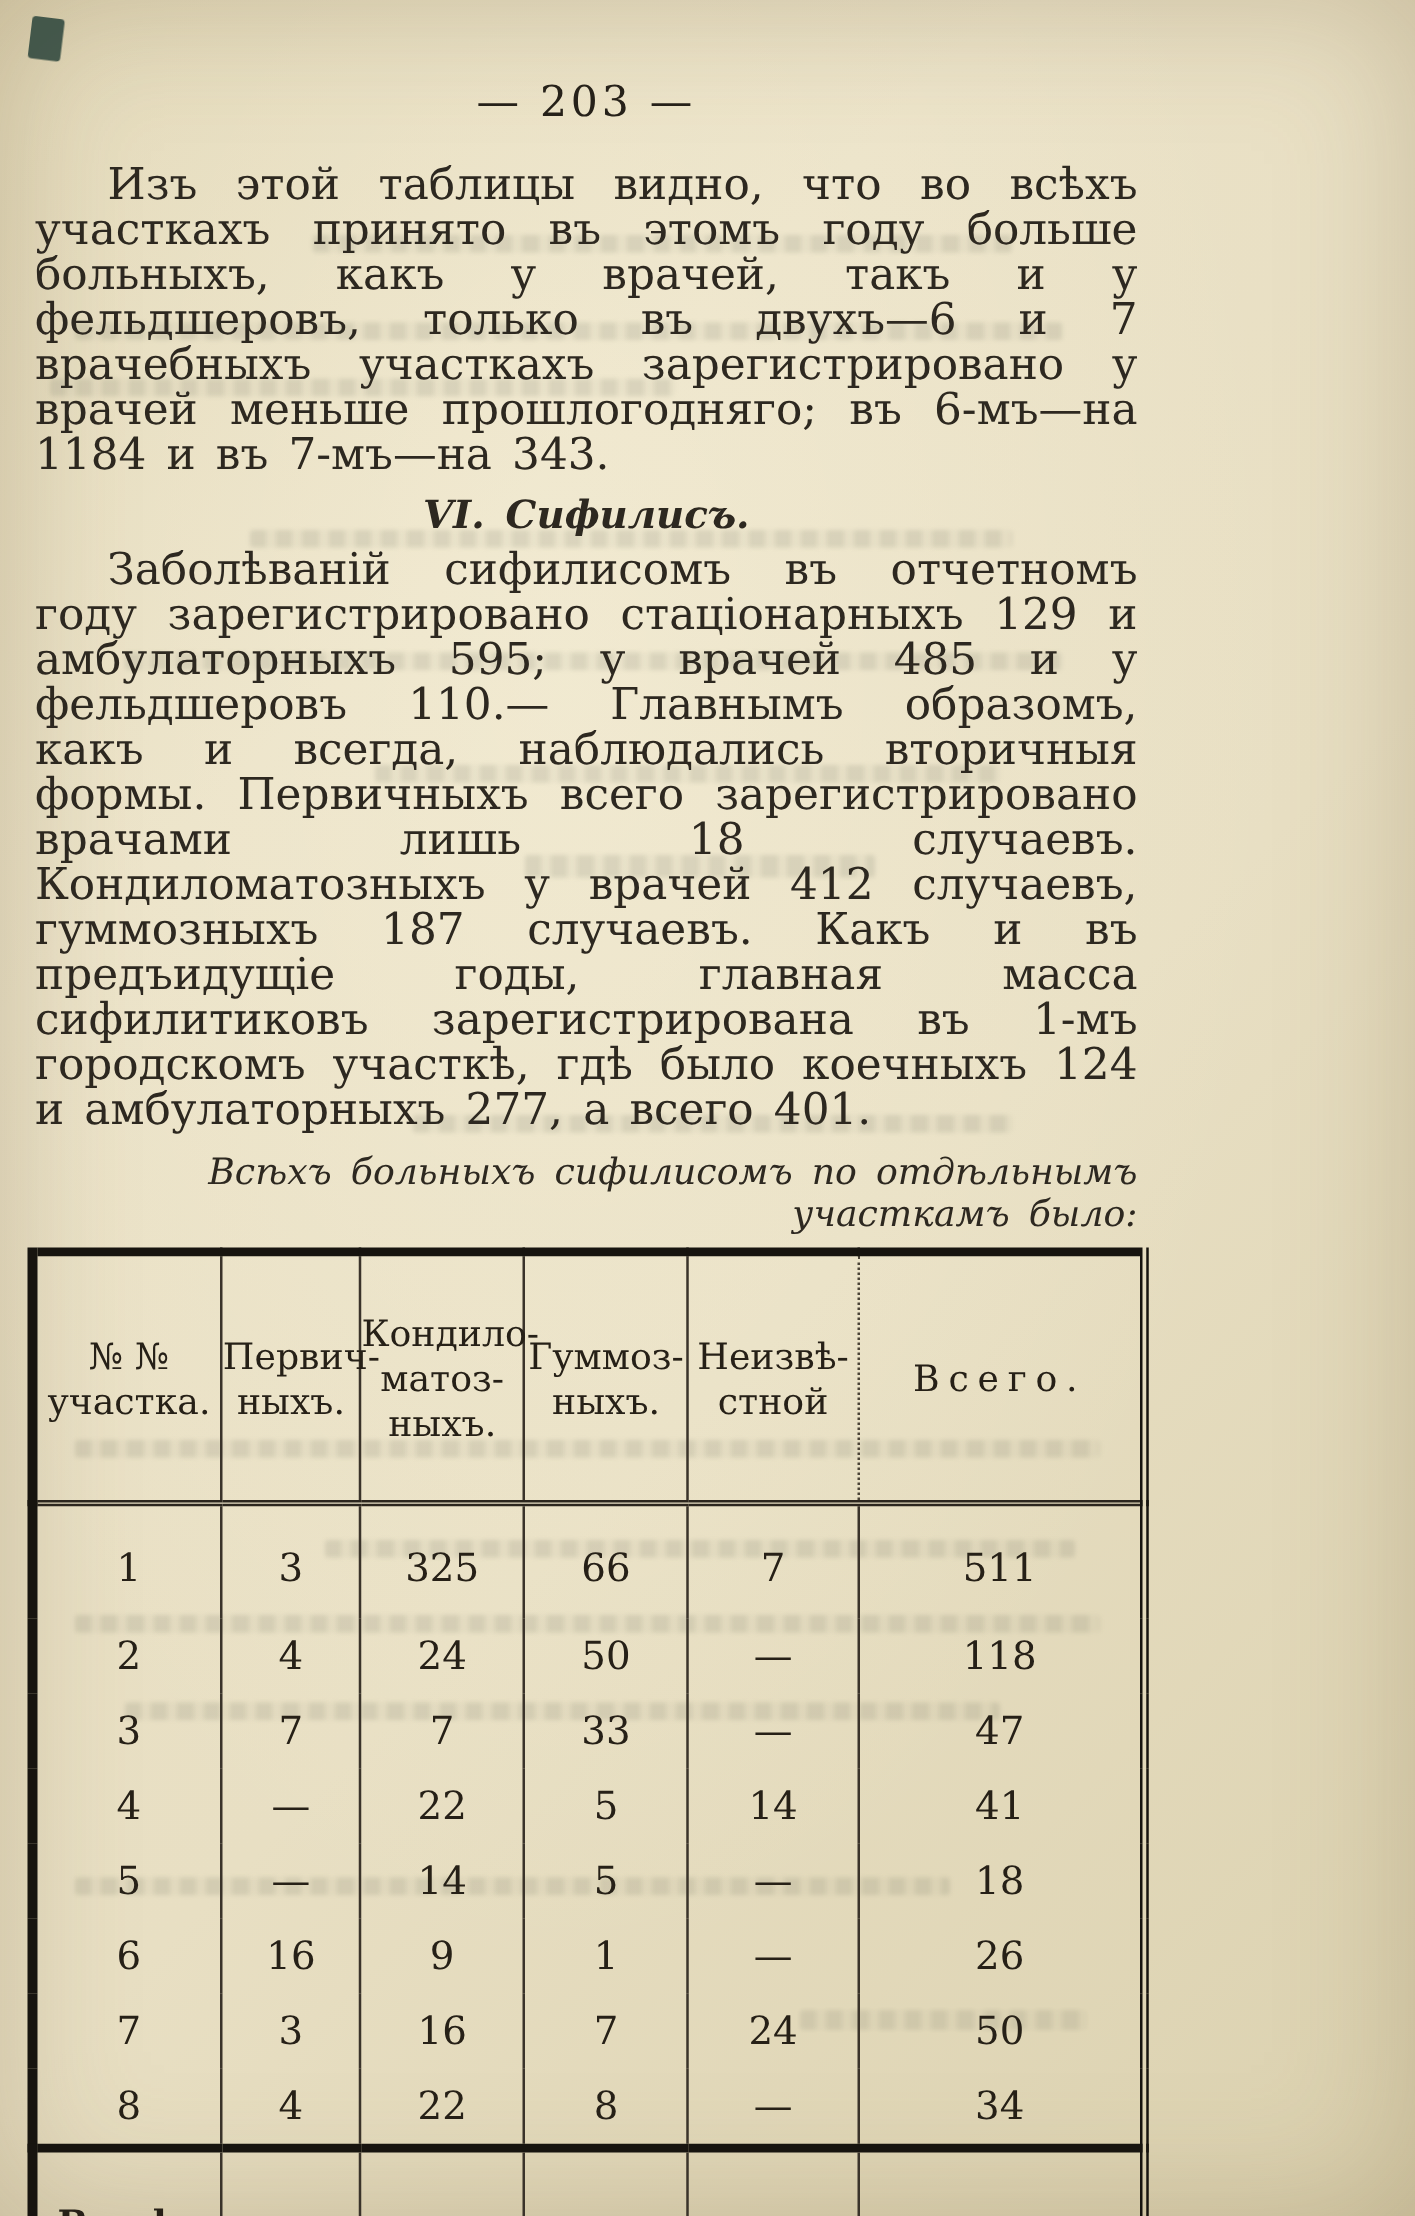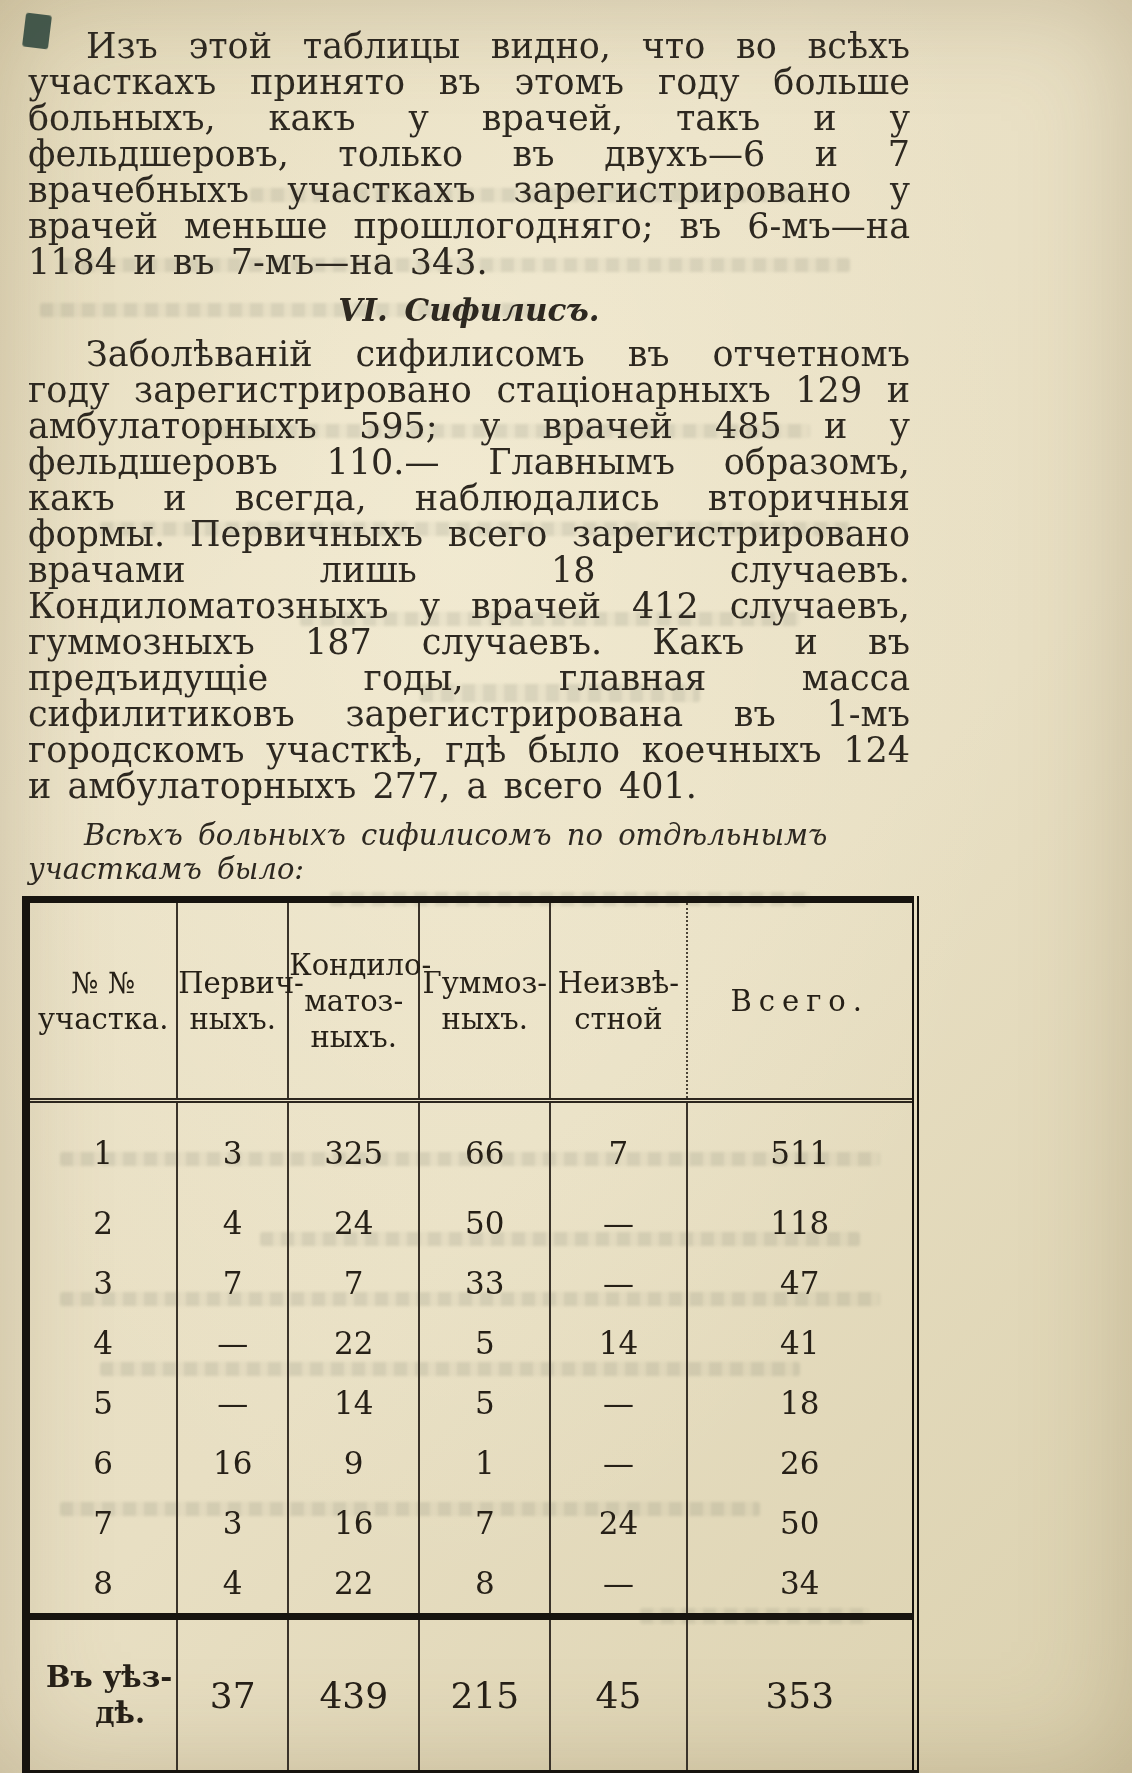--- a/index.html
+++ b/index.html
@@ -24,21 +24,21 @@
     text-align:justify; text-indent:58px; word-spacing:5px;
   }
   .par-1 { margin-top:28px; }
   .section-heading {
     margin-top:12px; text-align:center;
     font-style:italic; font-size:31px; word-spacing:6px;font-weight:bold;
   }
   .par-2 { margin-top:8px; }
   .table-intro {
     margin:14px 0 0 0; font-style:italic; font-size:29px;
-    text-indent:56px; word-spacing:6px;
+    text-indent:56px; word-spacing:6px;text-align:right;
   }
   table.stats {
     margin-top:10px; margin-left:-6px;
     border-collapse:collapse; table-layout:fixed; width:897px;
     border-top:7px solid #17140f;
     border-left:8px solid #17140f;
     border-bottom:8px solid #17140f;
     border-right:7px double #17140f;
   }
   .stats th, .stats td {
@@ -95,20 +95,21 @@
   <div class="bleed" style="left:330px;top:892px;width:480px"></div>
   <div class="bleed" style="left:60px;top:1152px;width:820px"></div>
   <div class="bleed" style="left:260px;top:1232px;width:600px"></div>
   <div class="bleed" style="left:60px;top:1292px;width:820px"></div>
   <div class="bleed" style="left:100px;top:1362px;width:700px"></div>
   <div class="bleed" style="left:60px;top:1502px;width:700px"></div>
   <div class="bleed" style="left:640px;top:1608px;width:230px;height:16px;opacity:.9"></div>
 
   <div class="content">
 
+    <div class="pageno">— 203 —</div>
 
     <p class="body-par par-1">Изъ этой таблицы видно, что во всѣхъ участкахъ принято въ этомъ году больше больныхъ, какъ у врачей, такъ и у фельдшеровъ, только въ двухъ—6 и 7 врачебныхъ участкахъ зарегистрировано у врачей меньше прошлогодняго; въ 6-мъ—на 1184 и въ 7-мъ—на 343.</p>
 
     <div class="section-heading">VI. Сифилисъ.</div>
 
     <p class="body-par par-2">Заболѣваній сифилисомъ въ отчетномъ году зарегистрировано стаціонарныхъ 129 и амбулаторныхъ 595; у врачей 485 и у фельдшеровъ 110.— Главнымъ образомъ, какъ и всегда, наблюдались вторичныя формы. Первичныхъ всего зарегистрировано врачами лишь 18 случаевъ. Кондиломатозныхъ у врачей 412 случаевъ, гуммозныхъ 187 случаевъ. Какъ и въ предъидущіе годы, главная масса сифилитиковъ зарегистрирована въ 1-мъ городскомъ участкѣ, гдѣ было коечныхъ 124 и амбулаторныхъ 277, а всего 401.</p>
 
     <p class="table-intro">Всѣхъ больныхъ сифилисомъ по отдѣльнымъ участкамъ было:</p>
 
     <table class="stats">

